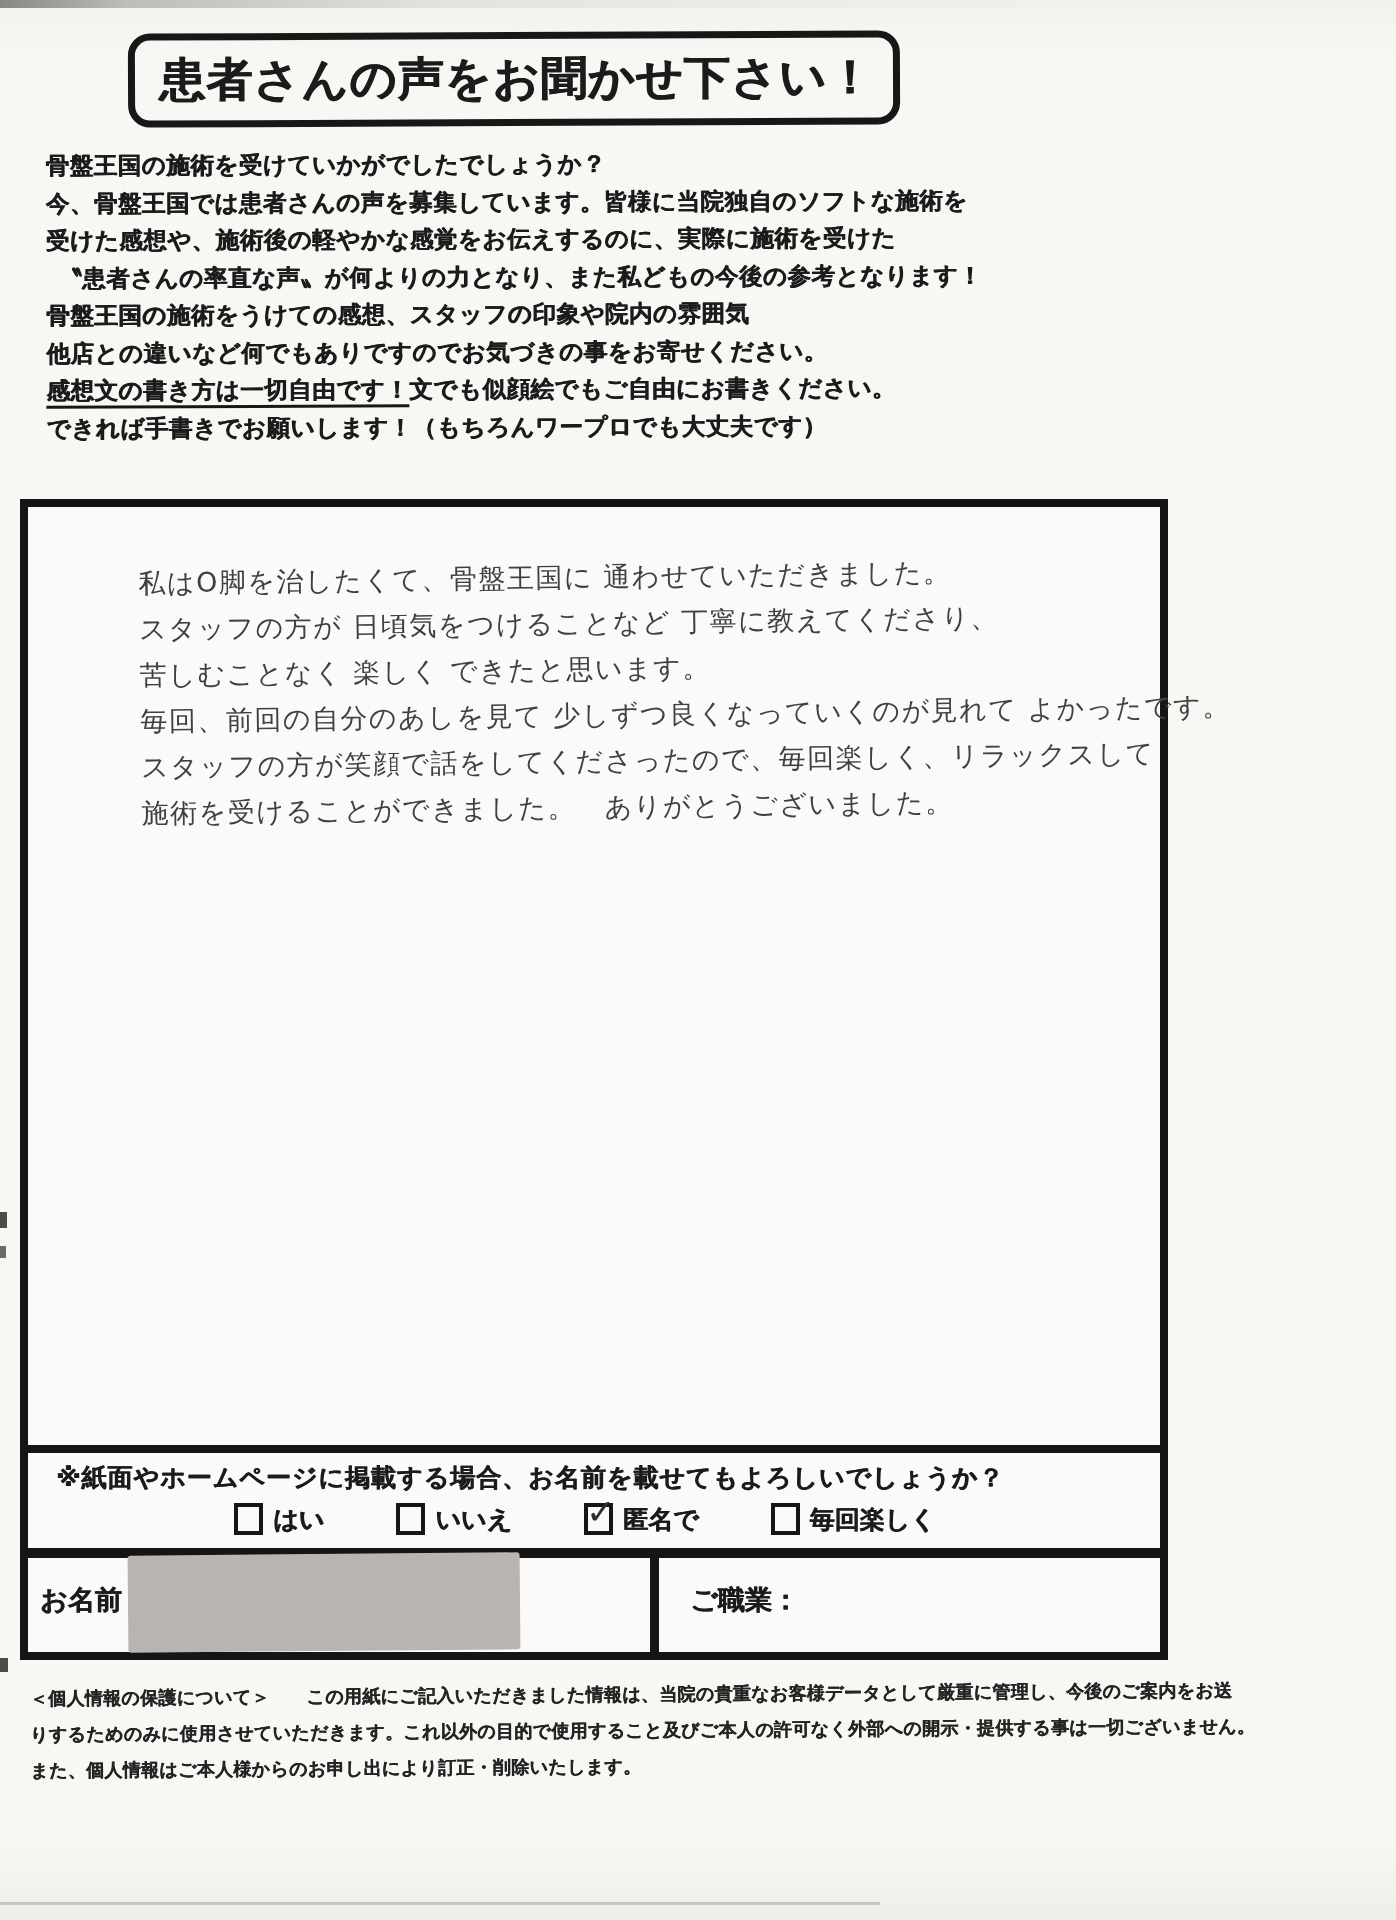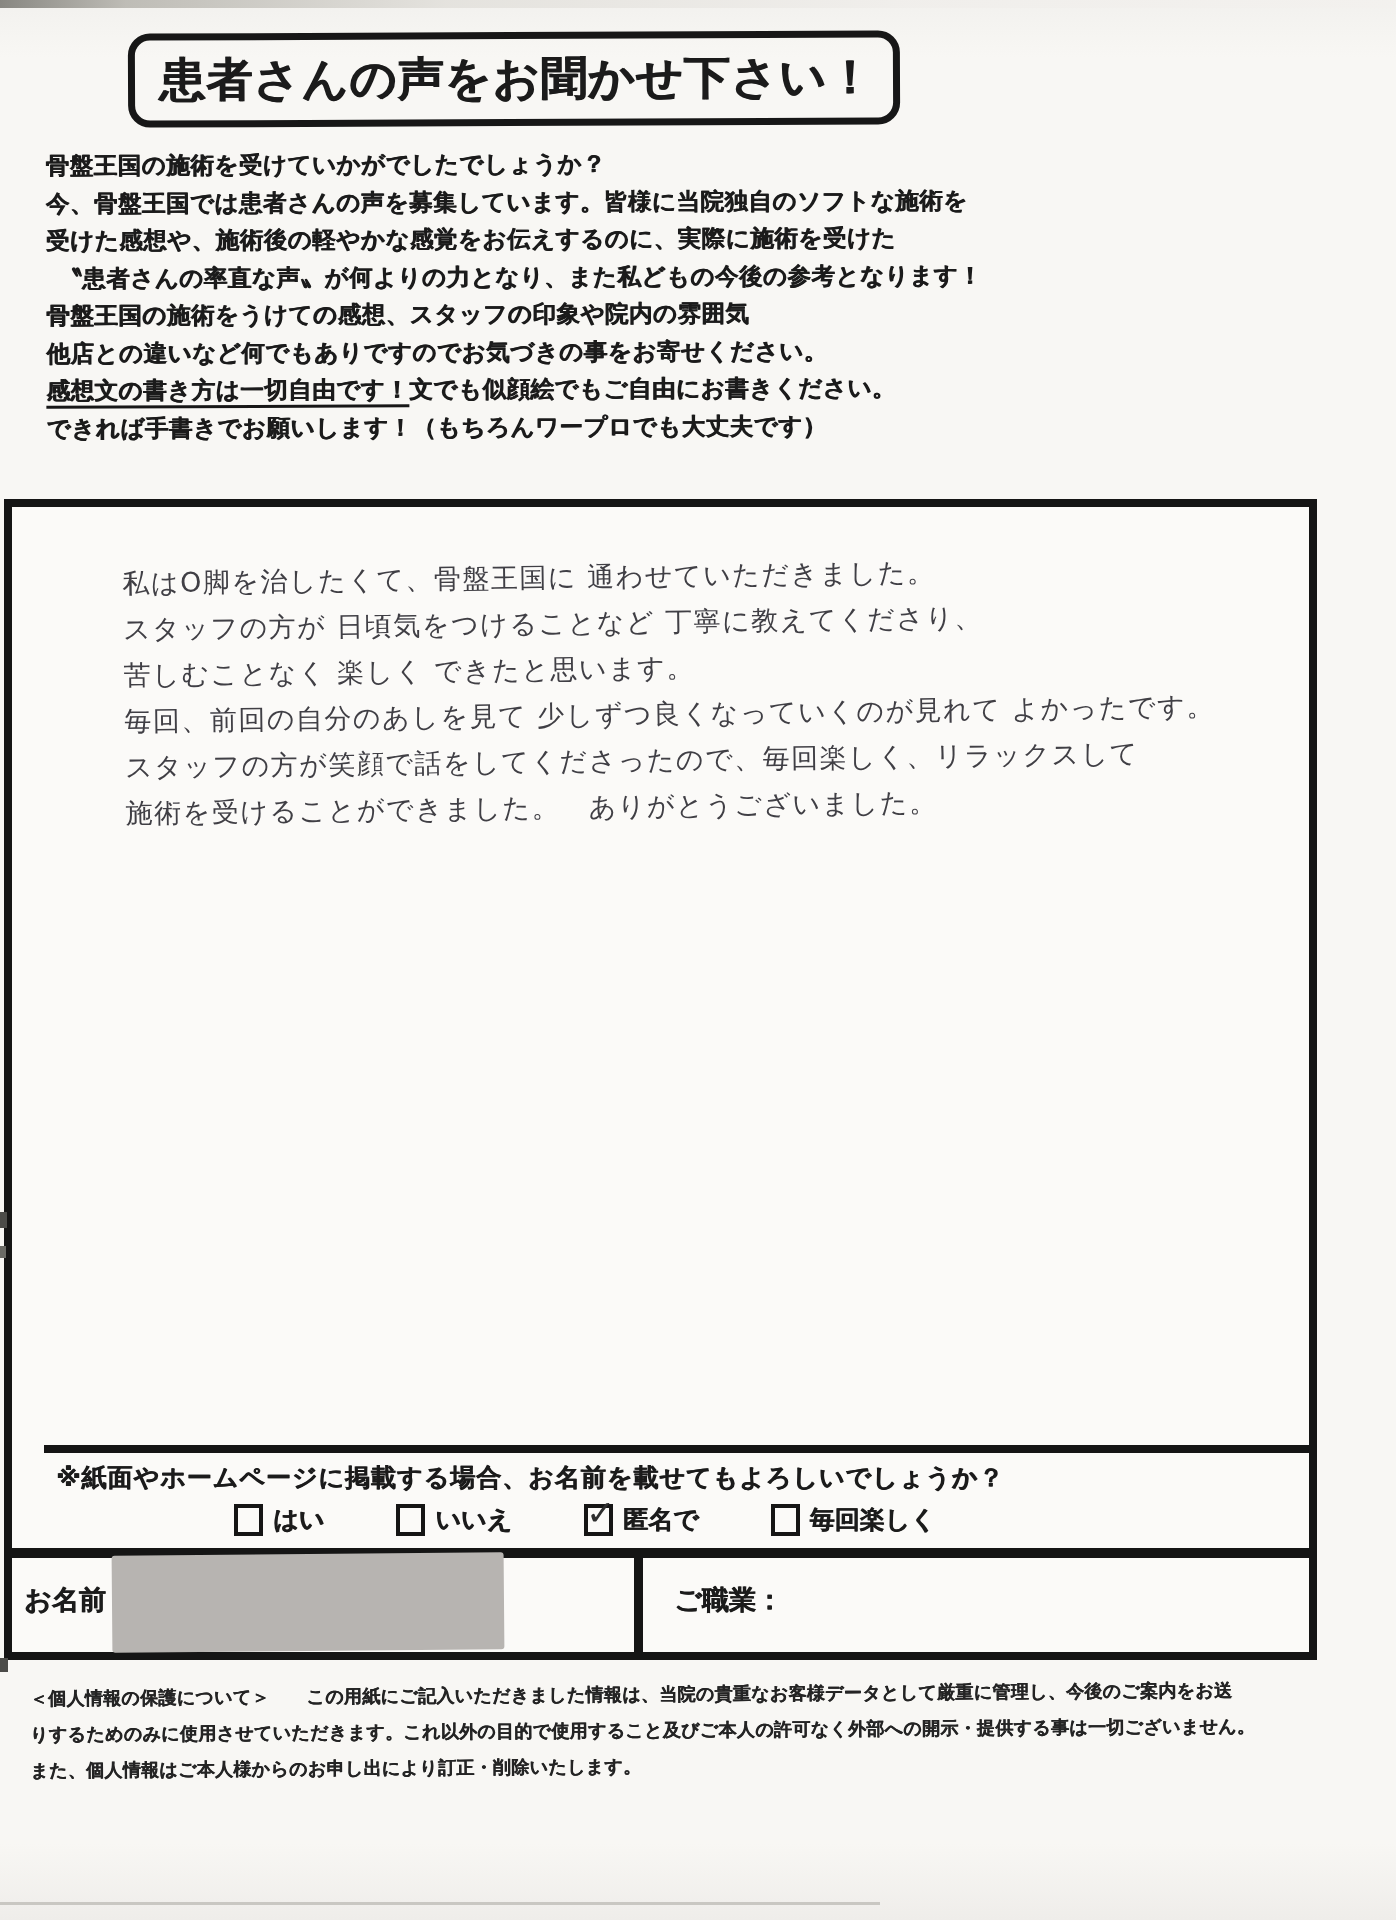--- a/index.html
+++ b/index.html
@@ -22,39 +22,39 @@
     text-shadow:1.2px 0 0 currentColor; white-space:nowrap;
   }
   .intro {
     position:absolute; left:46px; top:146px; font-size:23.5px; font-weight:900;
     line-height:37.5px; letter-spacing:.5px; text-shadow:.8px 0 0 currentColor;
     transform:rotate(-0.2deg); white-space:nowrap;
   }
   .intro-line.indent { padding-left:12px; }
   .u { border-bottom:3.5px solid #171717; padding-bottom:1px; }
   .main-box {
-    position:absolute; left:4px; top:499px; width:1313px; height:1161px;
+    position:absolute; left:20px; top:499px; width:1148px; height:1161px;
     border:8px solid #151515; box-sizing:border-box;
     display:flex; flex-direction:column; background:rgba(255,255,255,.4);
   }
   .writing-area { flex:1 1 auto; position:relative; }
   .handwriting {
     position:absolute; left:112px; top:46px; font-size:27px; line-height:46px;
     color:#403f45; letter-spacing:1.5px; transform:rotate(-0.8deg); white-space:nowrap;
   }
-  .consent-section { flex:0 0 auto; border-top:8px solid #151515; padding:8px 0 12px 12px;margin-left:32px; }
+  .consent-section { flex:0 0 auto; border-top:8px solid #151515; padding:8px 0 12px 28px; }
   .consent-question {
     font-size:25px; font-weight:900; letter-spacing:1px; text-shadow:.8px 0 0 currentColor;
     white-space:nowrap;
   }
   .consent-options {
     display:flex; align-items:center; margin:9px 0 0 178px;
     font-size:25px; font-weight:900; text-shadow:.8px 0 0 currentColor;
   }
-  .option { display:flex; align-items:flex-end; margin-right:72px; }
+  .option { display:flex; align-items:flex-start; margin-right:72px; }
   .checkbox {
     width:21px; height:24px; border:4px solid #151515; margin-right:10px;
     position:relative; display:inline-block; background:#fbfaf8;
   }
   .check {
     position:absolute; left:-2px; top:-15px; font-size:35px; font-weight:400;
     color:#2e2e2e; text-shadow:none; font-family:"DejaVu Sans", sans-serif;
   }
   .name-row { flex:0 0 auto; border-top:10px solid #151515; height:94px; position:relative; }
   .field-label {

